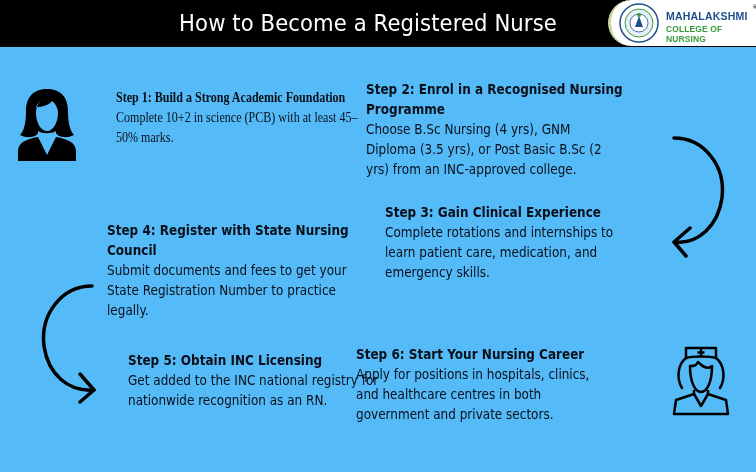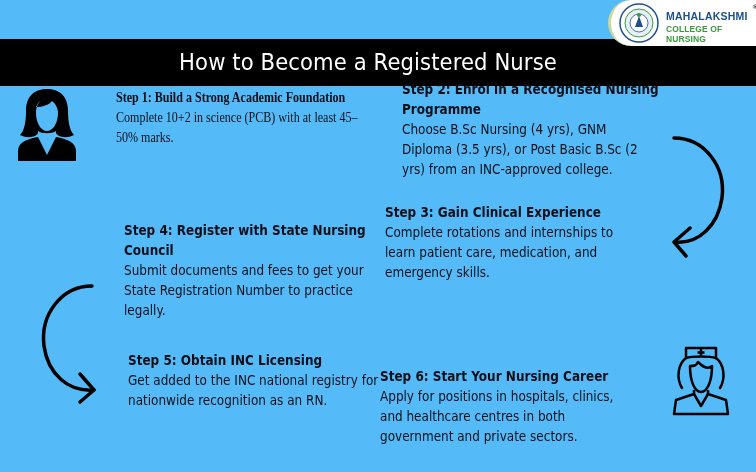--- a/index.html
+++ b/index.html
@@ -6,21 +6,20 @@
     body {
       width: 756px; height: 472px; overflow: hidden;
       background: #55bbf8;
       font-family: "DejaVu Sans", "Liberation Sans", sans-serif;
       position: relative;
       color: #0a0f1a;
     }
     .header {
       position: absolute; left: 0; top: 0; width: 756px; height: 47px;
       background: #000;
-      margin-top: 39px;
     }
     .header-title {
       position: absolute; left: 0; top: 0; width: 736px; height: 47px;
       text-align: center; line-height: 46px;
       color: #fff; font-size: 23px; letter-spacing: 0.1px;
       font-family: "DejaVu Sans", sans-serif; font-weight: 400;
       transform: scaleX(0.92); transform-origin: 368px 0;
     }
     .logo {
       position: absolute; left: 608px; top: 0; width: 150px; height: 46px;
@@ -45,25 +44,25 @@
       position: absolute; left: 141px; top: 3px; font-size: 6px; color: #111;
     }
     .step {
       position: absolute;
       font-size: 14px; line-height: 20px;
       font-family: "DejaVu Sans", sans-serif;
     }
     .step .title { font-weight: bold; display: block; }
     .step .desc { display: block; }
     .step-1 { left: 116px; top: 88px; width: 245px; font-family: Liberation Serif, serif; }
-    .step-2 { left: 402px; top: 79px; width: 260px; }
+    .step-2 { left: 366px; top: 79px; width: 260px; }
     .step-3 { left: 385px; top: 202px; width: 260px; }
-    .step-4 { left: 124px; top: 220px; width: 245px; }
+    .step-4 { left: 107px; top: 220px; width: 245px; }
     .step-5 { left: 128px; top: 350px; width: 245px; }
-    .step-6 { left: 380px; top: 344px; width: 260px; margin-top: 22px; }
+    .step-6 { left: 356px; top: 344px; width: 260px; }
     .step .inner { transform: scaleX(0.86); transform-origin: 0 0; width: 300px; }
     .icon { position: absolute; }
   </style>
 </head>
 <body>
 
 <div class="header">
   <div class="header-title">How to Become a Registered Nurse</div>
 </div>
 

